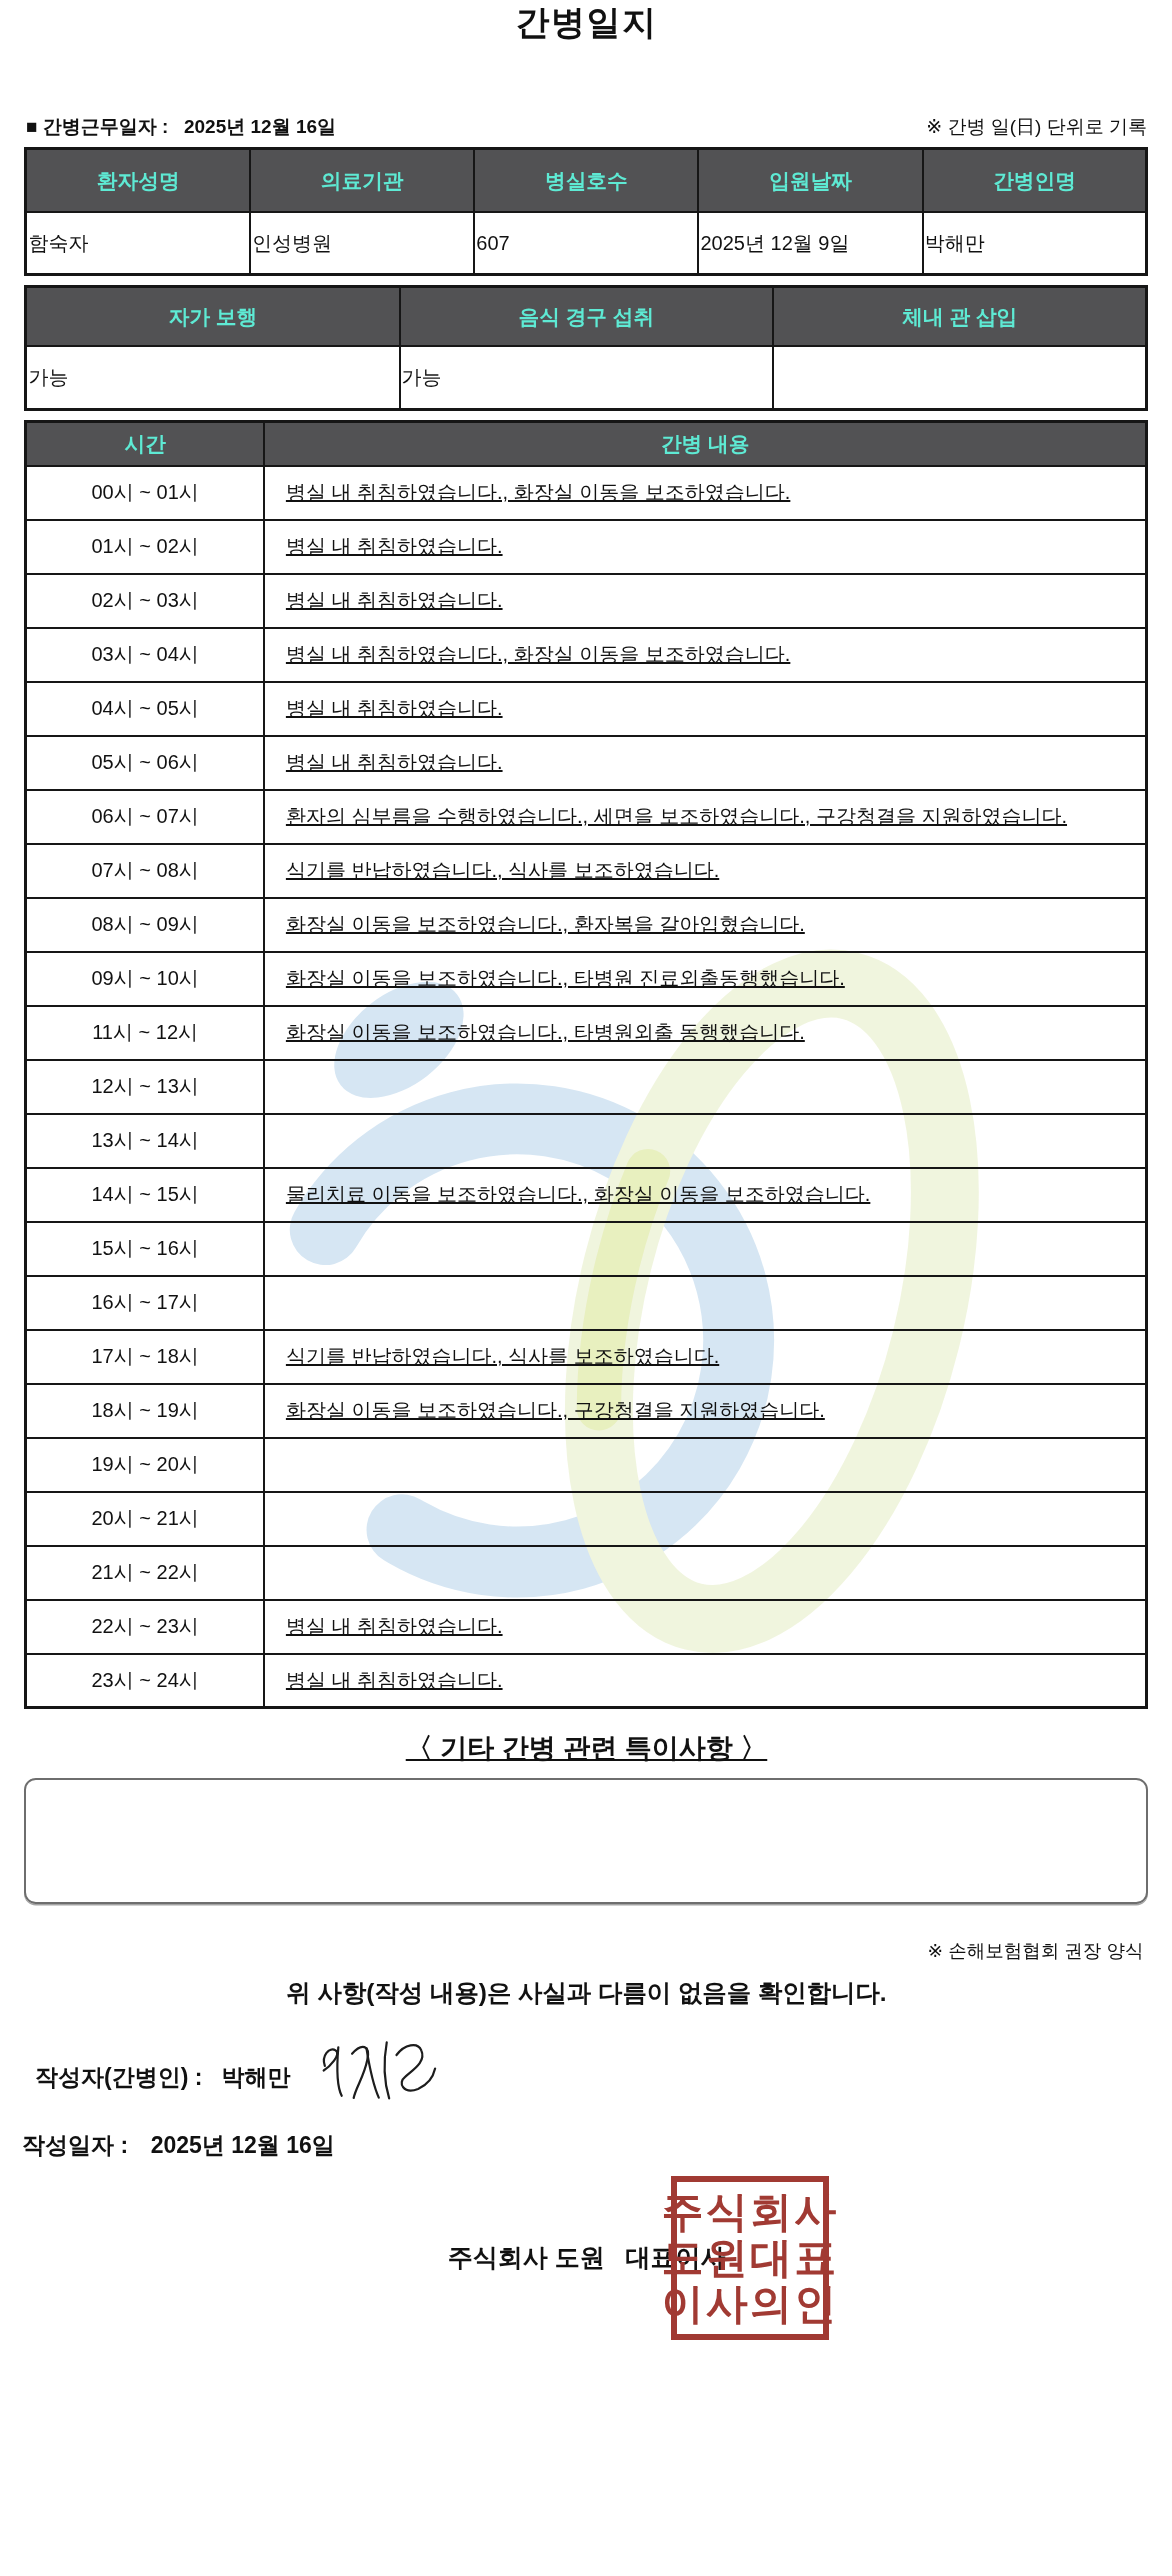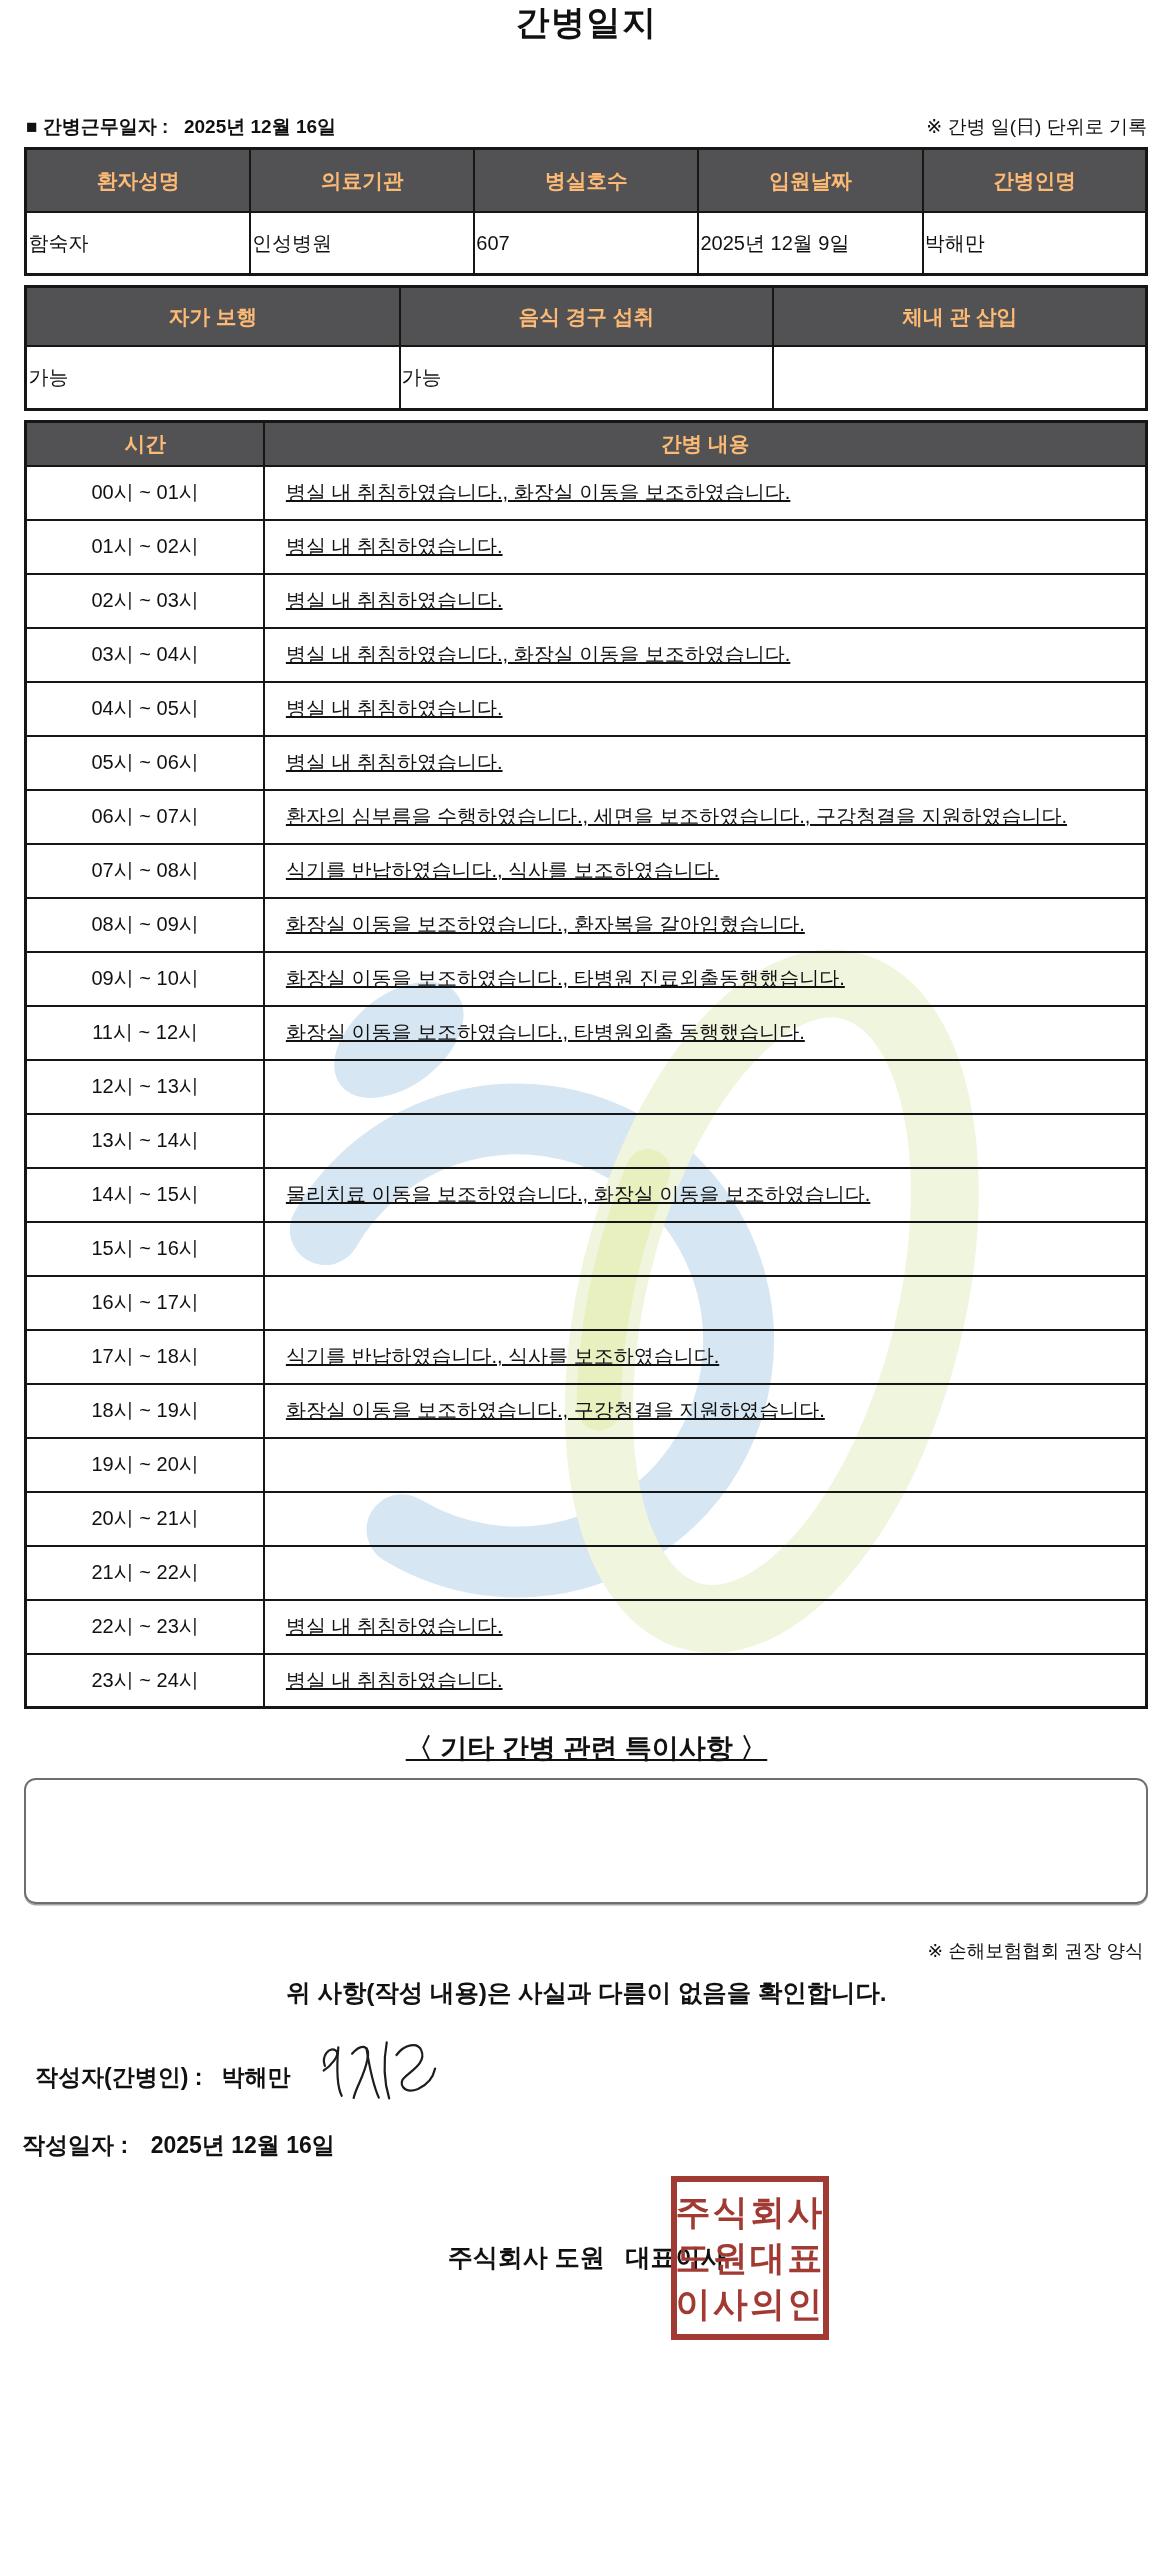--- a/index.html
+++ b/index.html
@@ -33,21 +33,21 @@
   }
   .meta-left .meta-value{margin-left:10.3px;font-weight:600;}
   .meta-right{font-weight:500;}
 
   table{
     width:1124px;margin:0 24.4px 8.9px 24.4px;
     border-collapse:collapse;table-layout:fixed;
     border:3px solid var(--border-col);
   }
   th{
-    background:var(--header-bg);color:#fdba74;
+    background:var(--header-bg);color:#5eead4;
     font-size:20.7px;font-weight:700;
     border:2.2px solid var(--border-col);
     text-align:center;
   }
   td{
     font-size:20px;
     border:2.2px solid var(--border-col);
     background:transparent;
   }
   .info-table th{height:63px;}
@@ -102,21 +102,21 @@
   }
   .stamp{
     position:absolute;left:671px;top:8.9px;
     width:158px;height:164px;
     border:6.6px solid var(--stamp-red);
     display:flex;flex-direction:column;justify-content:center;align-items:center;
     background:rgba(255,255,255,0);
   }
   .stamp-row{
     color:var(--stamp-red);
-    font-size:35px;line-height:46px;font-weight:800;
+    font-size:42px;line-height:46px;font-weight:800;
     letter-spacing:2.2px;white-space:nowrap;
   }
 </style>
 </head>
 <body>
 
 <div class="page">
 
   <svg class="watermark" width="1173" height="2576" viewBox="0 0 1588 3488" aria-hidden="true">
     <g opacity="0.62">

